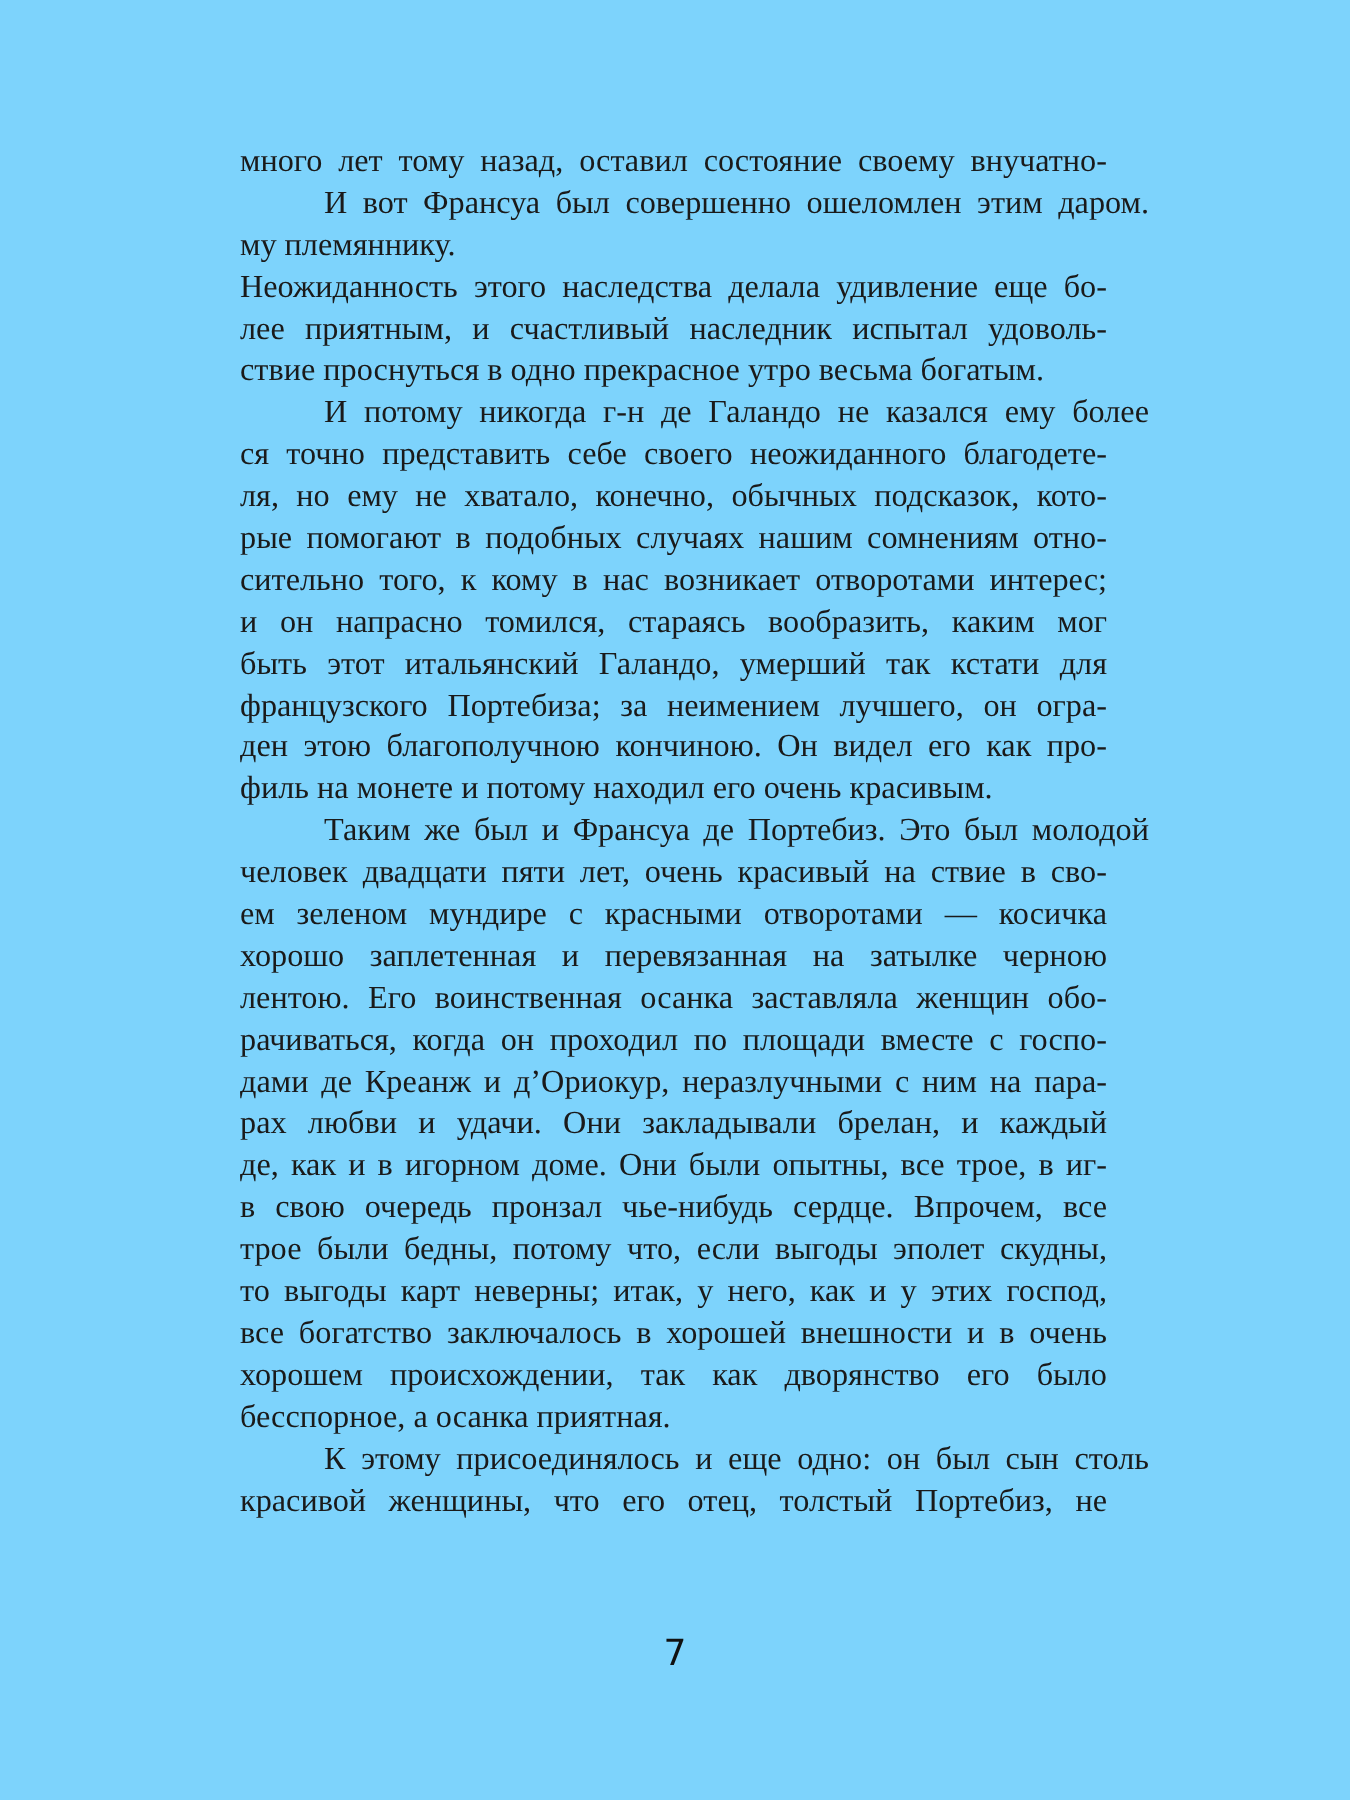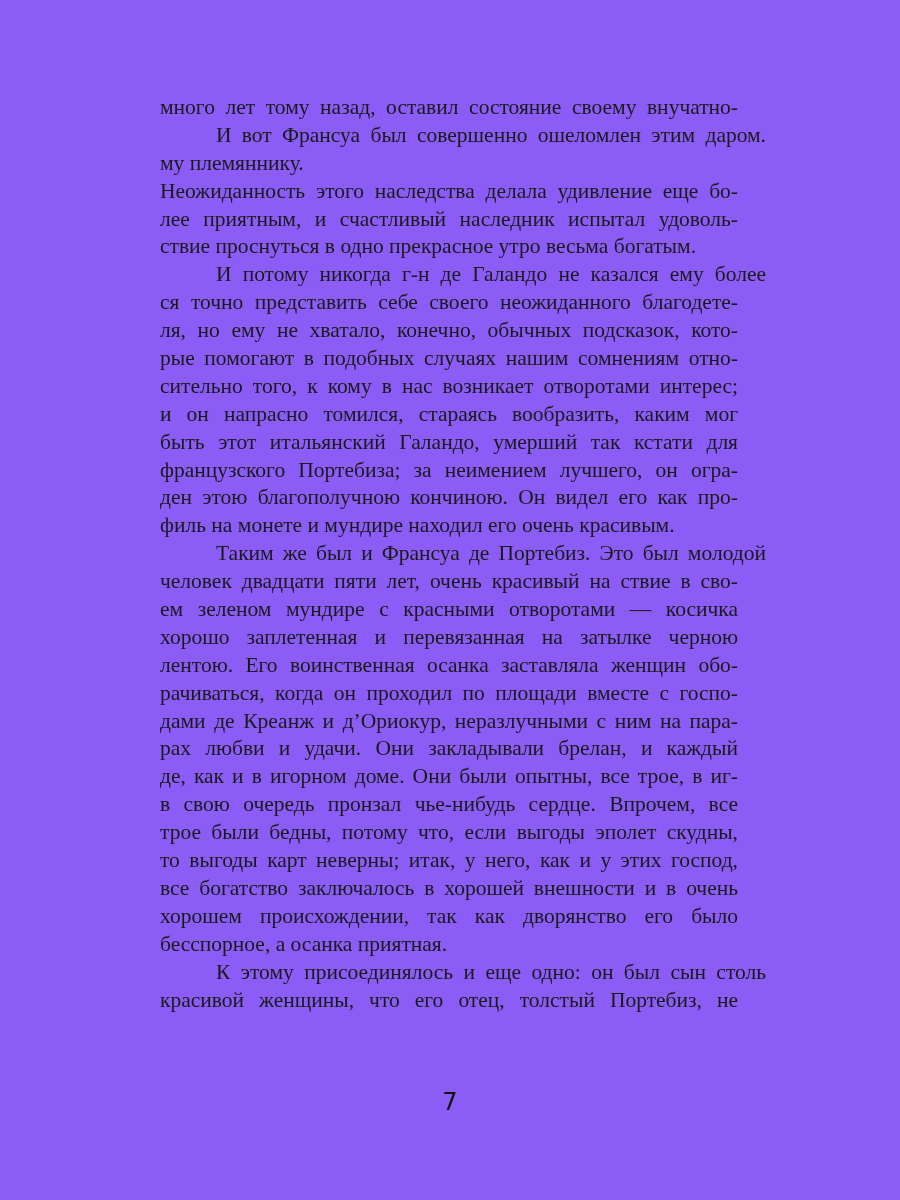--- a/index.html
+++ b/index.html
@@ -12,21 +12,21 @@
     height: 1200px;
     position: relative;
     overflow: hidden;
     font-family: "Liberation Serif", "DejaVu Serif", serif;
     color: #1a1a1a;
   }
   .page {
     position: absolute;
     left: 0; top: 0;
     width: 900px; height: 1200px;
-    background: #8b5cf6;
+    background: #7dd3fc;
   }
   .text-block {
     position: absolute;
     left: 160px;
     top: 94px;
     width: 578px;
   }
   .line {
     display: block;
     height: 27.9px;
@@ -77,21 +77,21 @@
     <span class="line last"><span class="line-inner">ствие проснуться в одно прекрасное утро весьма богатым.</span></span>
     <span class="line indent"><span class="line-inner">И потому никогда г-н де Галандо не казался ему более</span></span>
     <span class="line"><span class="line-inner">ся точно представить себе своего неожиданного благодете-</span></span>
     <span class="line"><span class="line-inner">ля, но ему не хватало, конечно, обычных подсказок, кото-</span></span>
     <span class="line"><span class="line-inner">рые помогают в подобных случаях нашим сомнениям отно-</span></span>
     <span class="line"><span class="line-inner">сительно того, к кому в нас возникает отворотами интерес;</span></span>
     <span class="line"><span class="line-inner">и он напрасно томился, стараясь вообразить, каким мог</span></span>
     <span class="line"><span class="line-inner">быть этот итальянский Галандо, умерший так кстати для</span></span>
     <span class="line"><span class="line-inner">французского Портебиза; за неимением лучшего, он огра-</span></span>
     <span class="line"><span class="line-inner">ден этою благополучною кончиною. Он видел его как про-</span></span>
-    <span class="line last"><span class="line-inner">филь на монете и мундире находил его очень красивым.</span></span>
+    <span class="line last"><span class="line-inner">филь на монете и потому находил его очень красивым.</span></span>
     <span class="line indent"><span class="line-inner">Таким же был и Франсуа де Портебиз. Это был молодой</span></span>
     <span class="line"><span class="line-inner">человек двадцати пяти лет, очень красивый на ствие в сво-</span></span>
     <span class="line"><span class="line-inner">ем зеленом мундире с красными отворотами — косичка</span></span>
     <span class="line"><span class="line-inner">хорошо заплетенная и перевязанная на затылке черною</span></span>
     <span class="line"><span class="line-inner">лентою. Его воинственная осанка заставляла женщин обо-</span></span>
     <span class="line"><span class="line-inner">рачиваться, когда он проходил по площади вместе с госпо-</span></span>
     <span class="line"><span class="line-inner">дами де Креанж и д’Ориокур, неразлучными с ним на пара-</span></span>
     <span class="line"><span class="line-inner">рах любви и удачи. Они закладывали брелан, и каждый</span></span>
     <span class="line"><span class="line-inner">де, как и в игорном доме. Они были опытны, все трое, в иг-</span></span>
     <span class="line"><span class="line-inner">в свою очередь пронзал чье-нибудь сердце. Впрочем, все</span></span>

